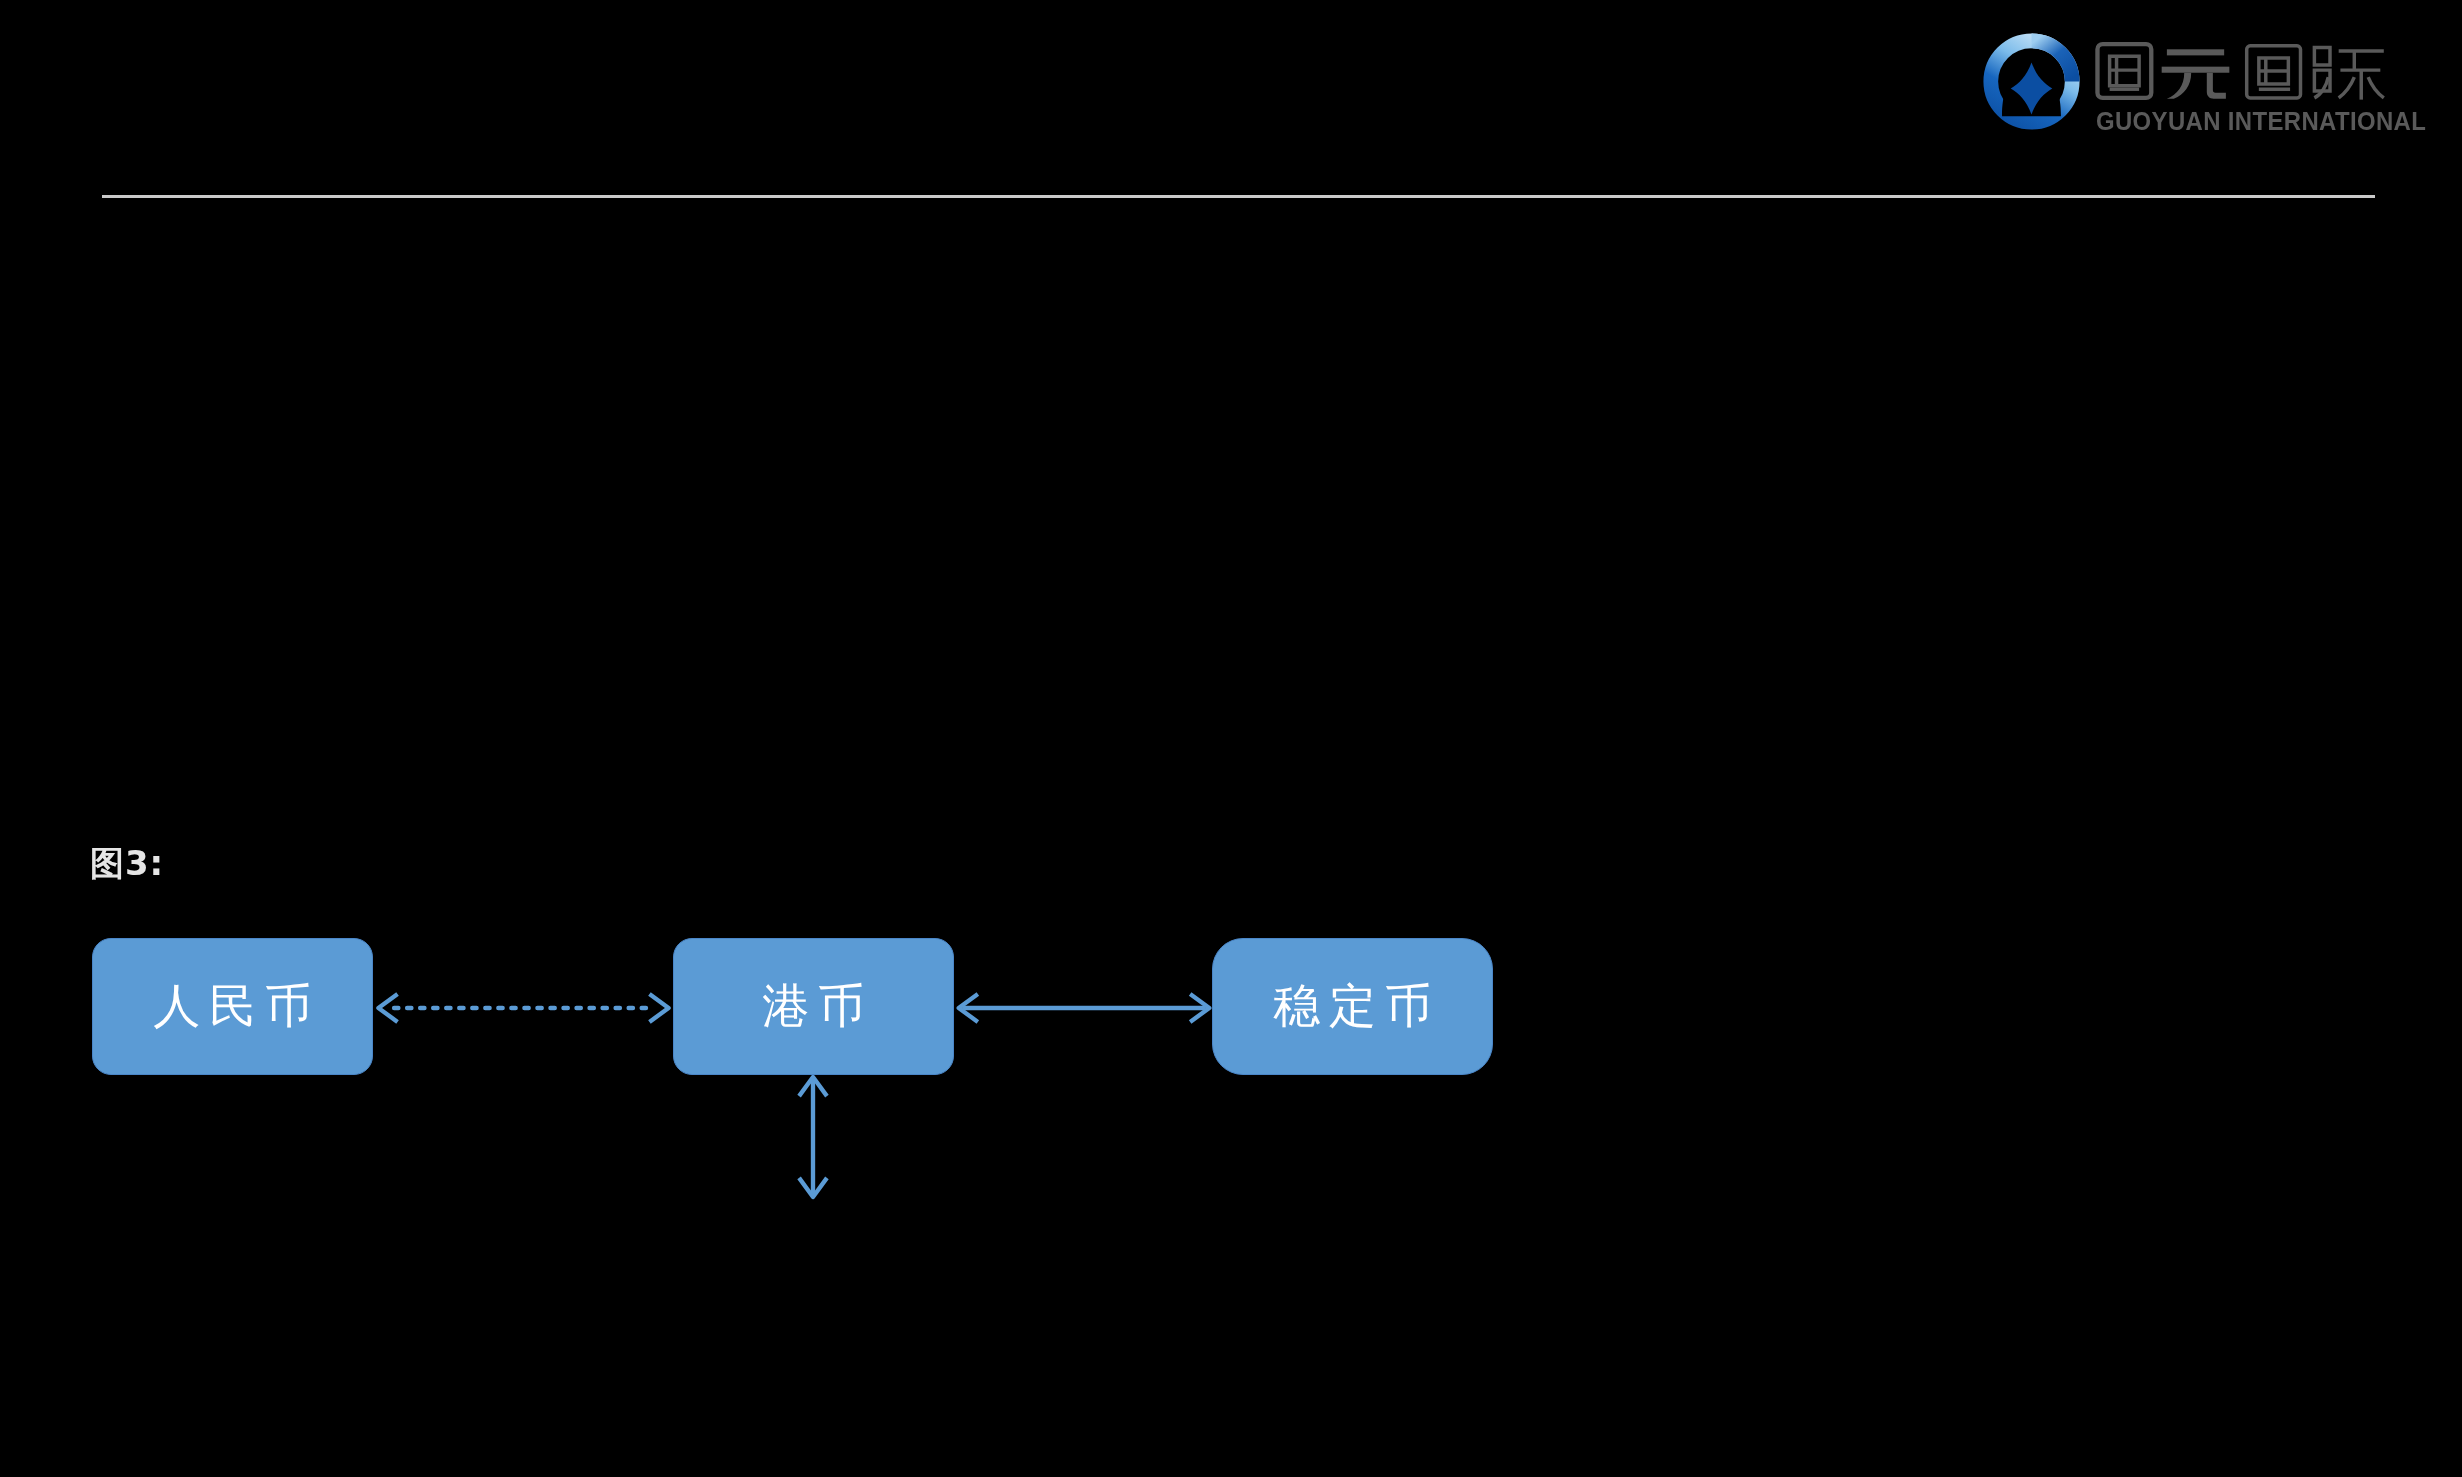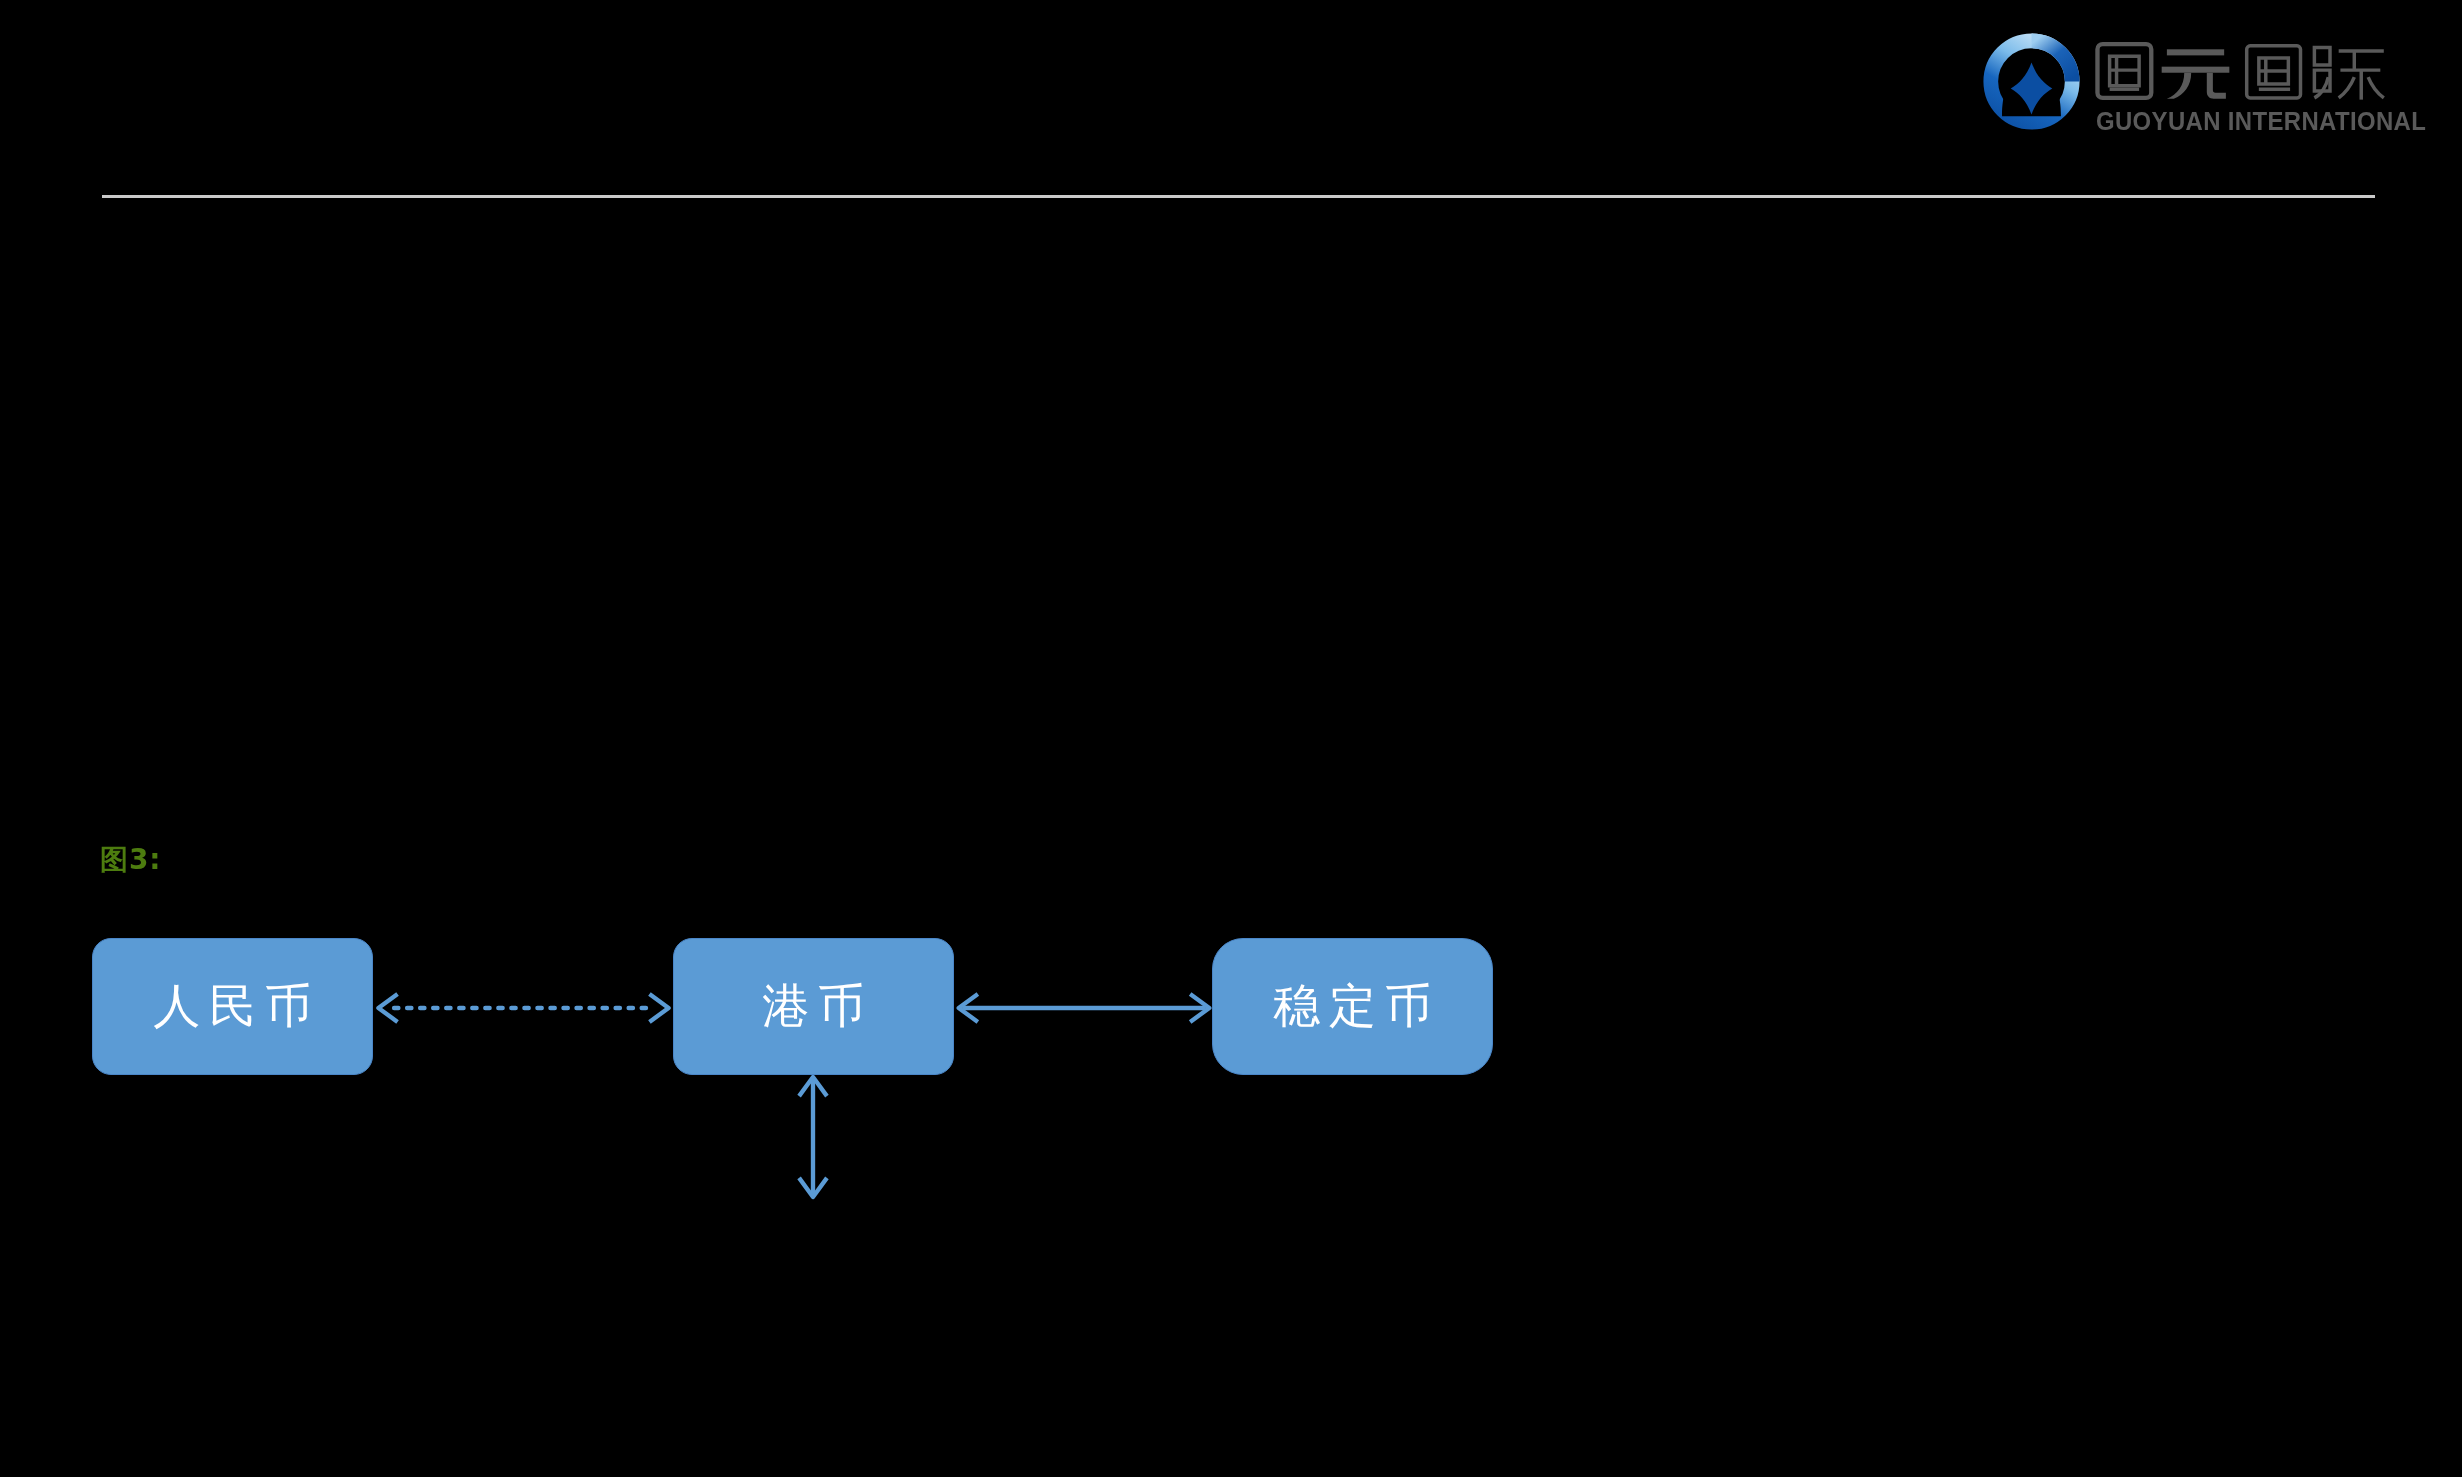--- a/index.html
+++ b/index.html
@@ -61,26 +61,26 @@
     left: 102px;
     top: 195px;
     width: 2273px;
     height: 2.6px;
     background: #c9c9c9;
   }
 
   
   #figure-label {
     position: absolute;
-    left: 100px;
+    left: 90px;
     top: 841px;
     font-family: "DejaVu Sans", "Liberation Sans", sans-serif;
-    font-size: 28px;
+    font-size: 34px;
     font-weight: 700;
-    color: #4d7c0f;
+    color: #e5e5e5;
     letter-spacing: 0.9px;
     white-space: nowrap;
   }
 
   
   .node {
     position: absolute;
     box-sizing: border-box;
     border-radius: 19px;
     background: #5B9BD5;

